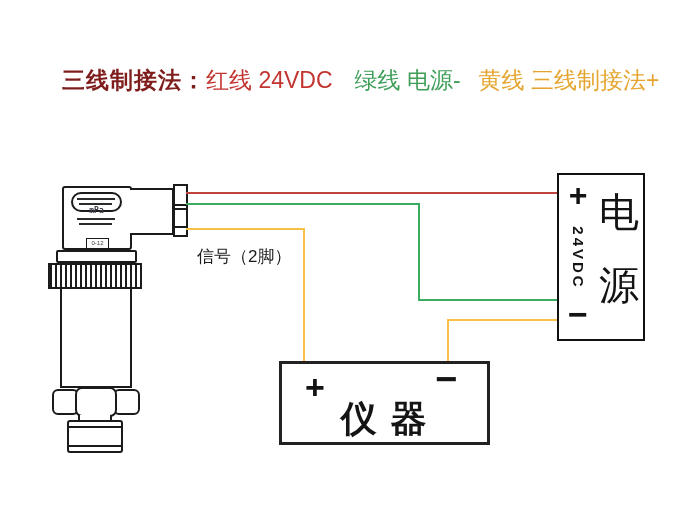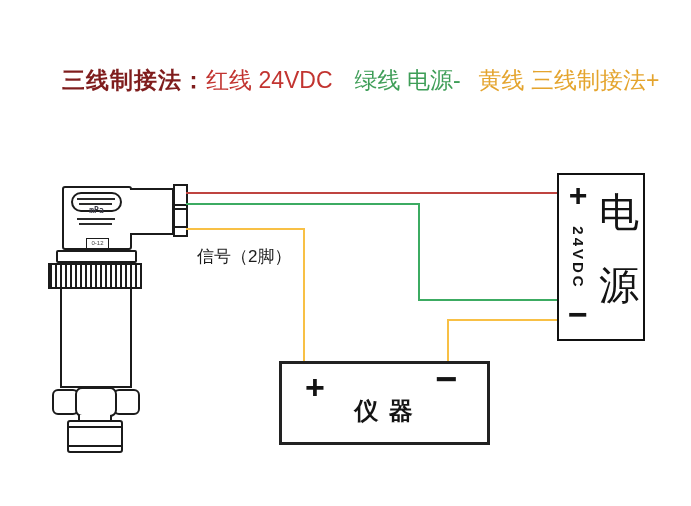--- a/index.html
+++ b/index.html
@@ -67,21 +67,21 @@
              font-size:40px;font-weight:500;color:#141414;}
 
   
   .inst{position:absolute;left:279px;top:361px;width:211px;height:84px;
         border:3px solid #222;background:#fff;box-sizing:border-box;}
   .inst-plus{position:absolute;left:16px;top:4px;width:34px;text-align:center;
              font-size:34px;font-weight:600;color:#141414;}
   .inst-minus{position:absolute;left:146px;top:-6px;width:36px;text-align:center;
               font-size:38px;font-weight:700;color:#141414;}
   .inst-name{position:absolute;left:0;right:0;top:31px;text-align:center;
-             font-size:24px;font-weight:600;letter-spacing:2px;color:#141414;}
+             font-size:36px;font-weight:600;letter-spacing:2px;color:#141414;}
 </style>
 </head>
 <body>
 
 <div class="canvas">
 
   <div class="title-row">
     <span class="title-prefix">三线制接法：</span><span class="title-red">红线 24VDC</span><span class="title-green">绿线 电源-</span><span class="title-yellow">黄线 三线制接法+</span>
   </div>
 

